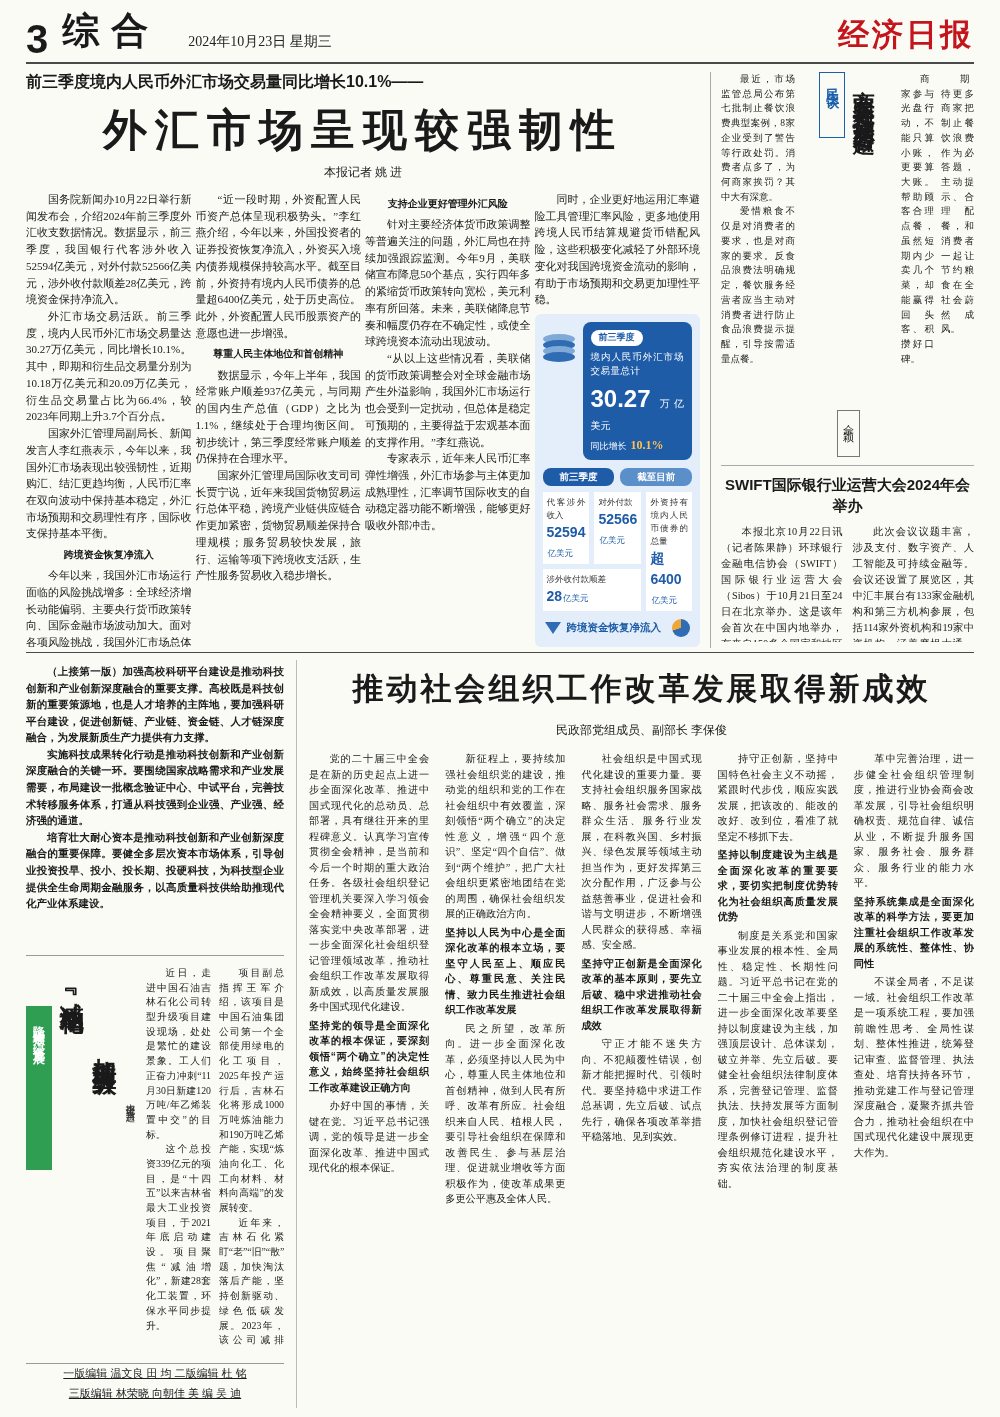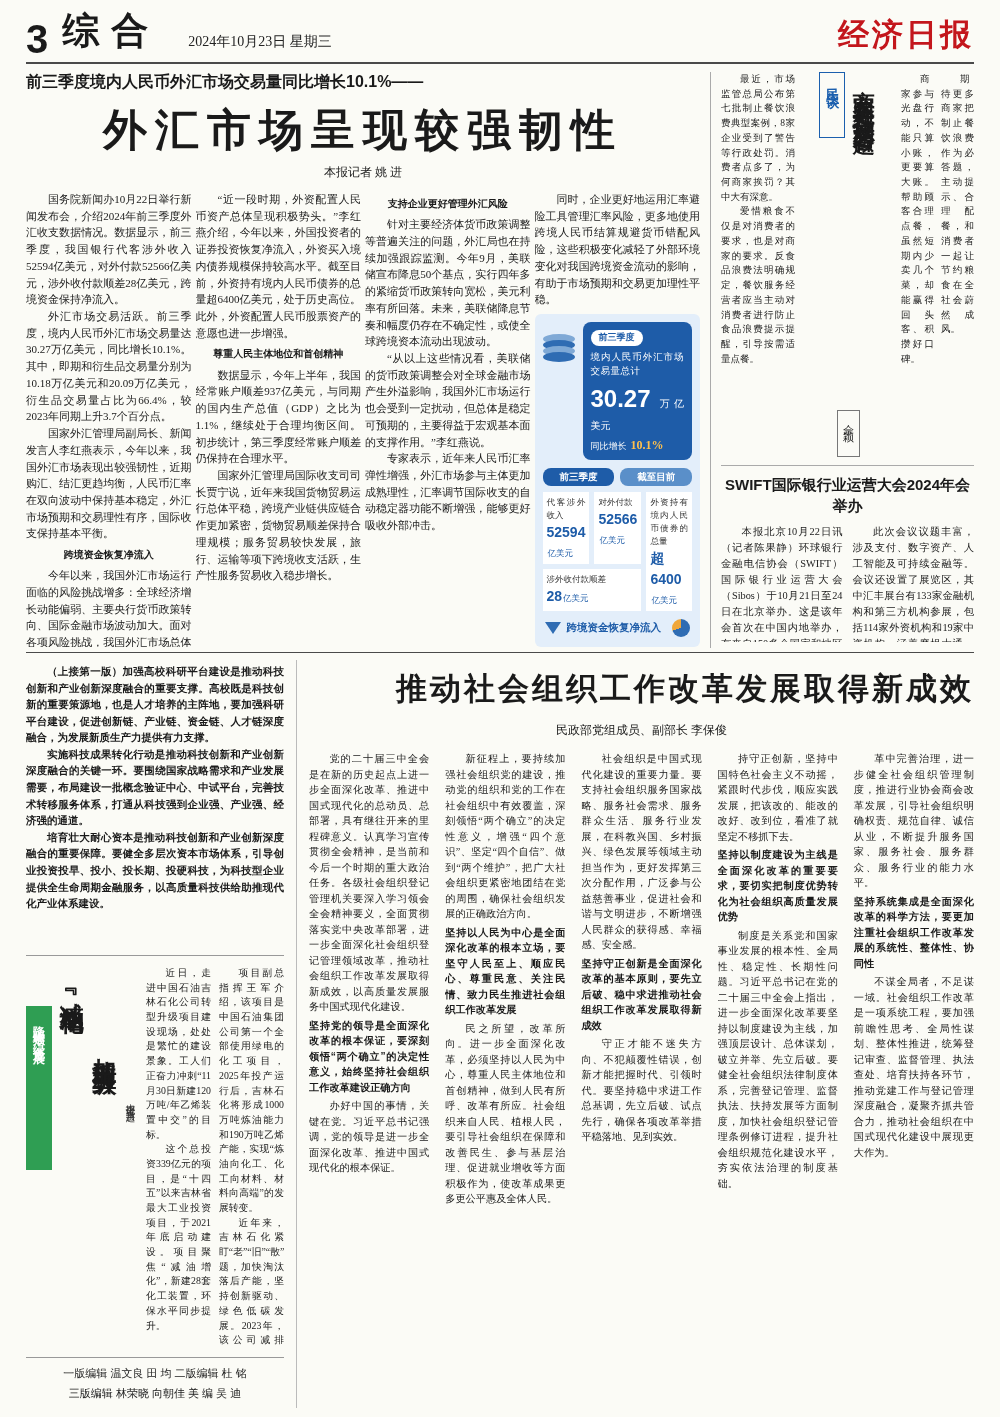--- a/index.html
+++ b/index.html
@@ -95,27 +95,27 @@
                height:164px; margin-top:40px; letter-spacing:3px; line-height:1.5;
                font-family:"Liberation Sans","DejaVu Sans",sans-serif; }
   .jilin-headline { display:flex; gap:4px; margin-top:14px; }
   .jilin-h-line { font-size:24px; font-weight:900; letter-spacing:3px; line-height:1.2;
                   font-family:"Liberation Sans","DejaVu Sans",sans-serif; }
   .jilin-h-line.l2 { margin-top:58px; }
   .jilin-byline { font-size:9.5px; margin-top:130px; letter-spacing:1px; color:#333; }
   .jilin-body { flex:1; column-count:2; column-gap:8px; font-size:9.8px; line-height:1.5;
                 text-align:justify; overflow:hidden; }
   .editors { position:absolute; bottom:2px; left:0; width:258px; border-top:1px solid #999;
-             padding-top:6px; text-align:center; font-size:11px; line-height:1.8;
-             font-family:"Liberation Sans","DejaVu Sans",sans-serif; }
+             text-align:center; font-size:11px; line-height:1.8;
+             font-family:"Liberation Sans","DejaVu Sans",sans-serif;text-decoration:underline; }
 
   
   .mid-right { position:absolute; top:660px; left:296px; width:678px; height:748px;
                border-left:1px solid #bbb; padding-left:12px; }
-  .social-headline { font-size:31px; font-weight:900; text-align:right; letter-spacing:3px; margin-top:8px;
+  .social-headline { font-size:31px; font-weight:900; text-align:center; letter-spacing:3px; margin-top:8px;
                      font-family:Liberation Mono, monospace; }
   .social-byline { text-align:center; font-size:12px; margin:12px 0 12px; }
   .social-cols { display:flex; gap:16px; height:634px; overflow:hidden; }
   .scol { flex:1; font-size:10.2px; line-height:1.52; text-align:justify; overflow:hidden; }
   .social-cols .inline-head { text-align:justify; font-size:10.2px; font-weight:bold; margin:3px 0; }
 </style>
 </head>
 <body>
 
 <div class="page">

